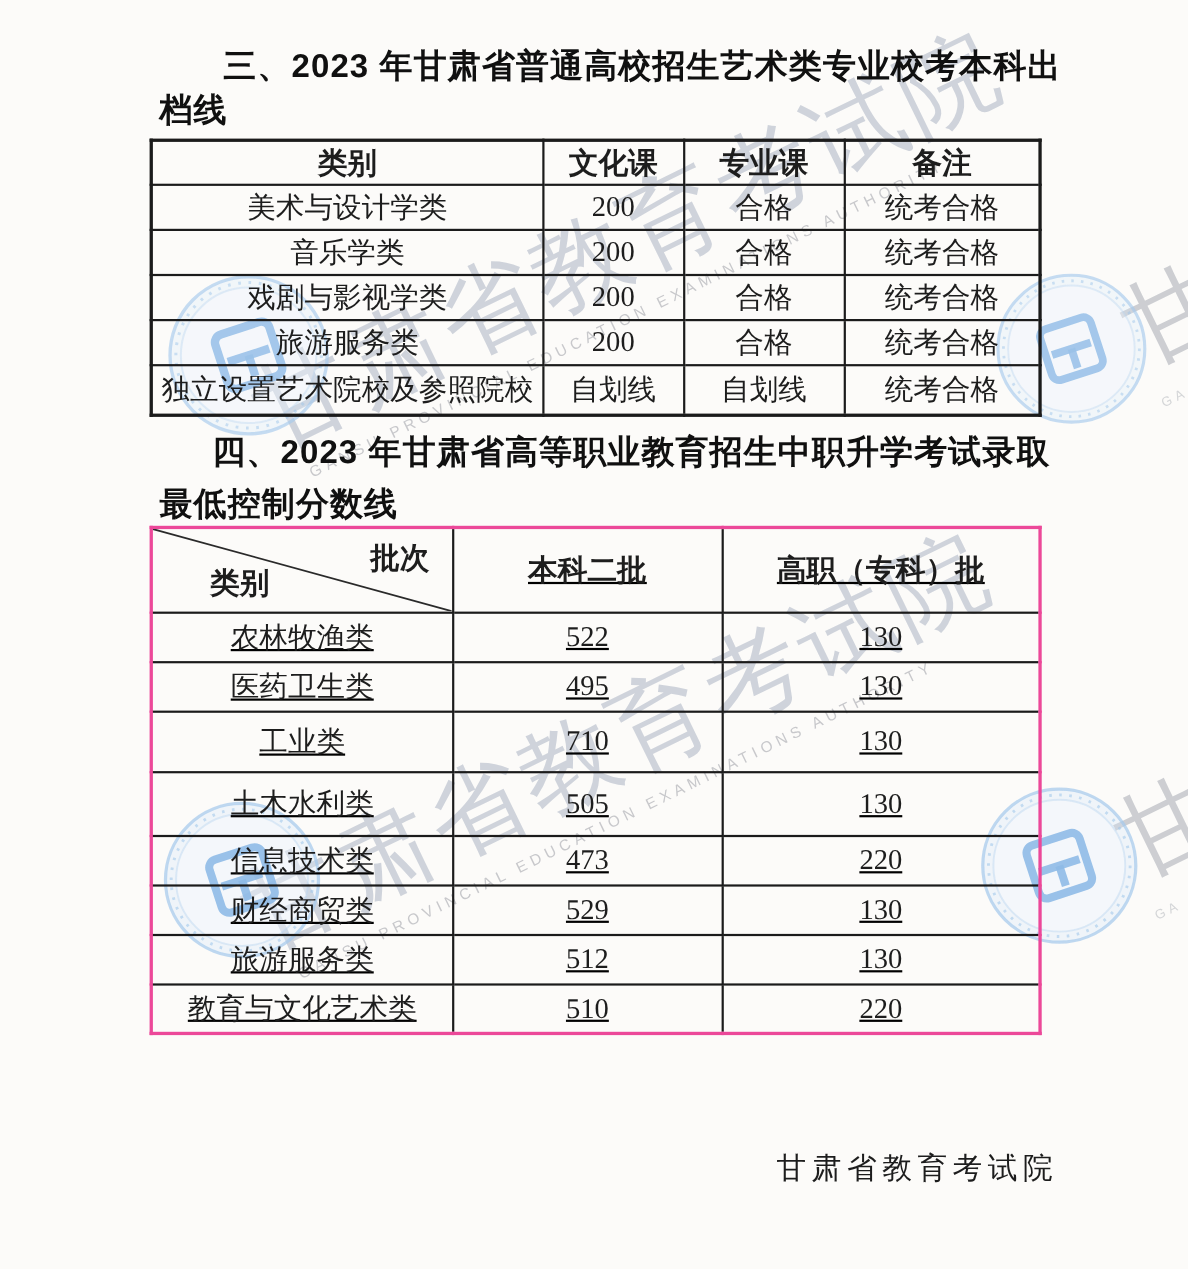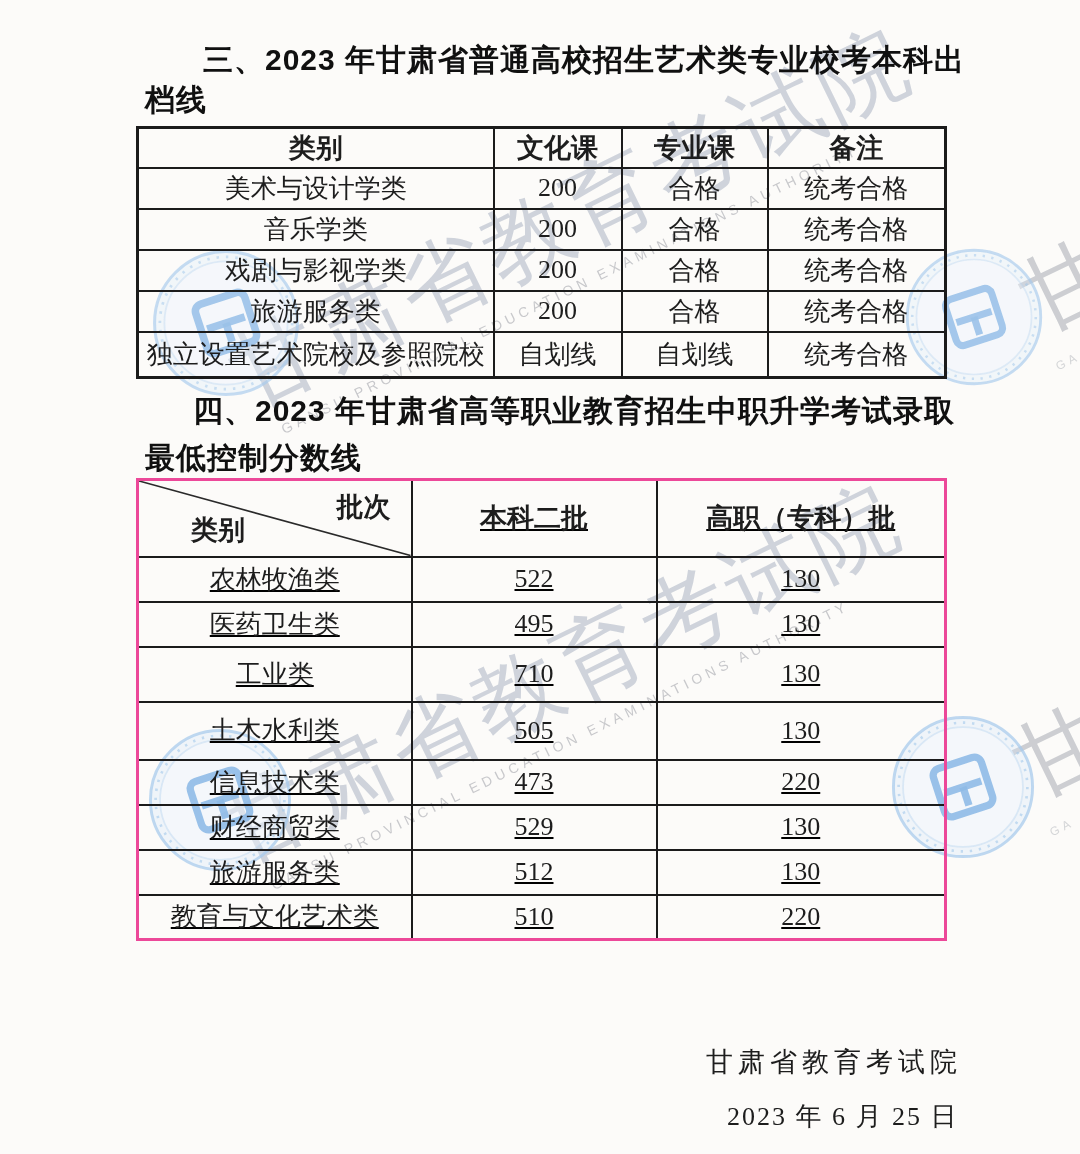--- a/index.html
+++ b/index.html
@@ -261,15 +261,14 @@
     </tr>
     <tr style="height:45px">
       <td>教育与文化艺术类</td>
       <td>510</td>
       <td>220</td>
     </tr>
   </tbody>
     </table>
 
   <div class="footer-org">甘肃省教育考试院</div>
-  <div class="footer-date">2023 年 6 月 25 日</div>
 
 </div>
 
 </body></html>

